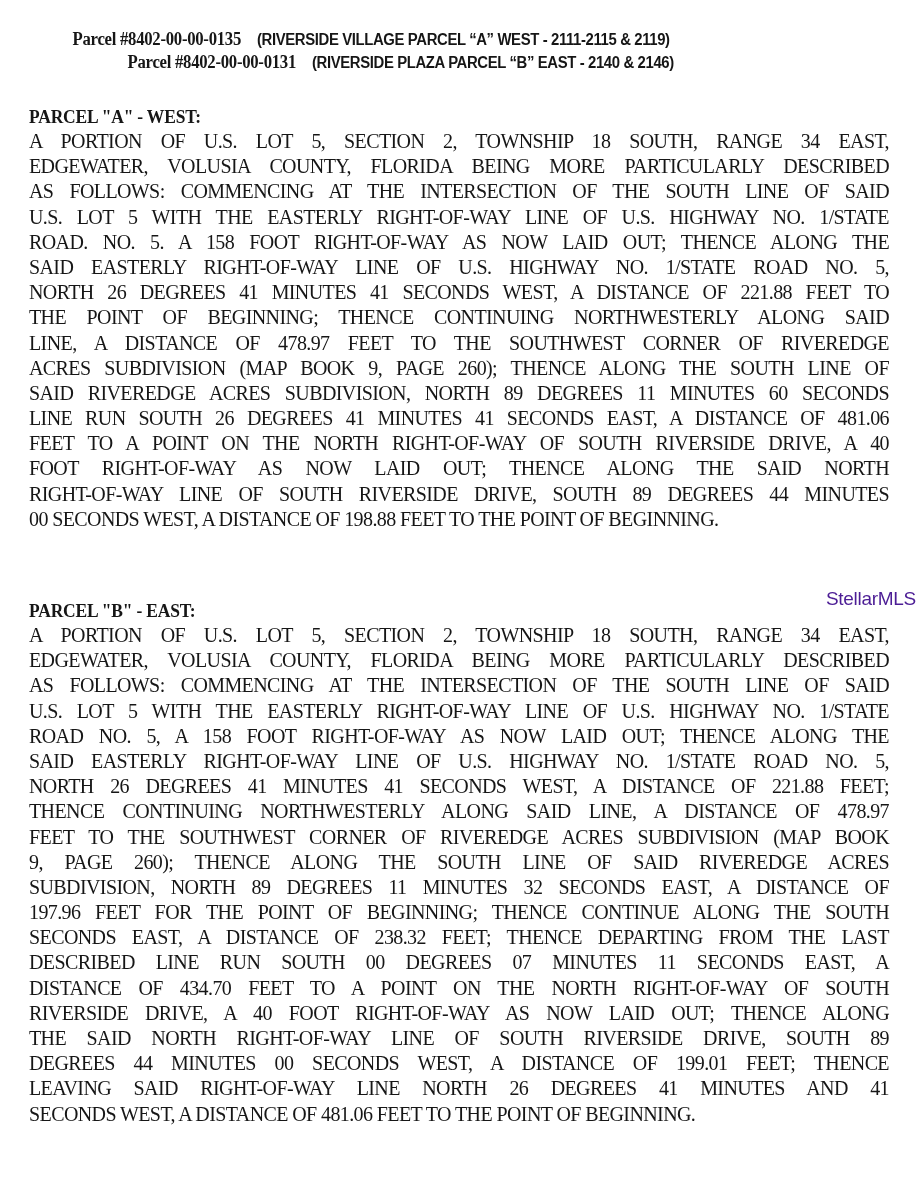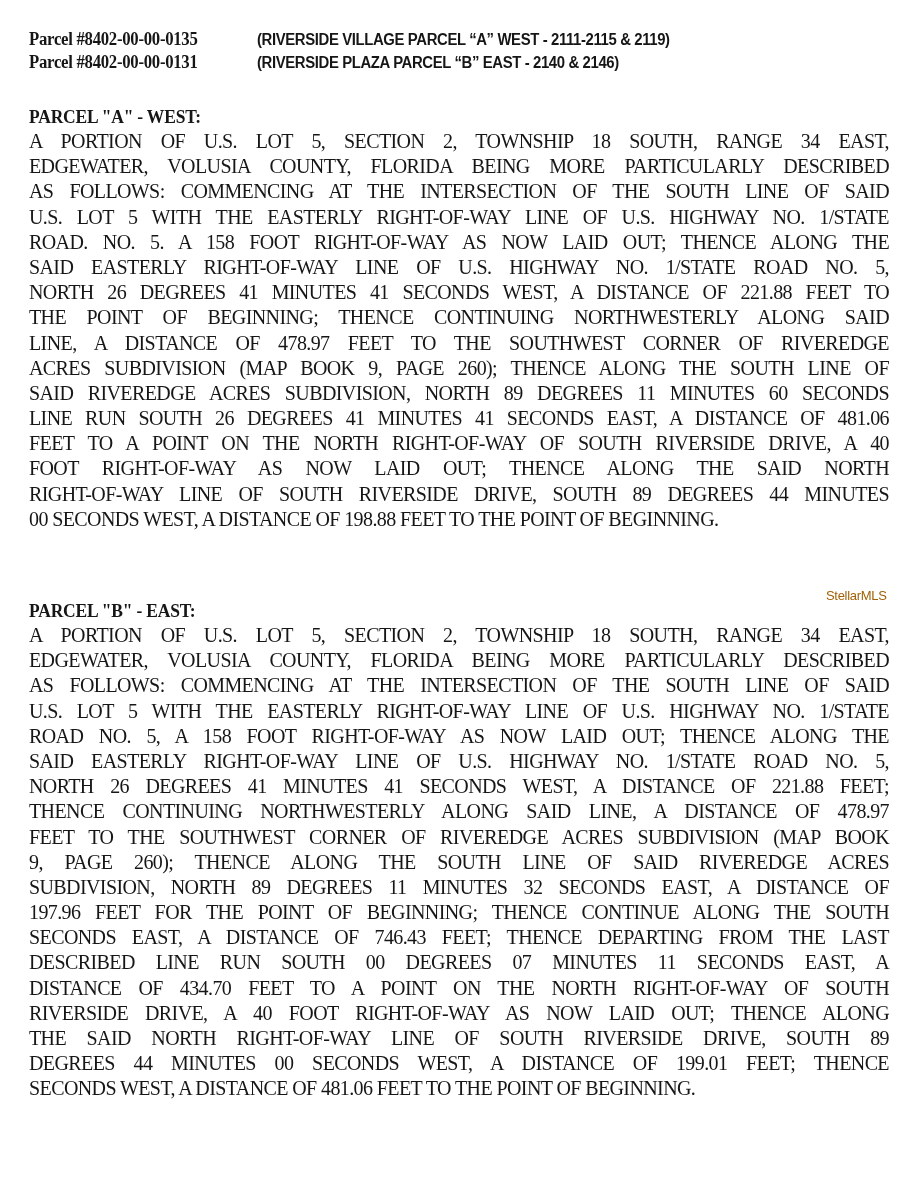--- a/index.html
+++ b/index.html
@@ -19,20 +19,21 @@
       left: 0;
       top: 0;
       width: 917px;
       height: 1200px;
       background: #ffffff;
     }
     .header {
       position: absolute;
       left: 29px;
       top: 28px;
+      text-align: right;
     }
     .header-line {
       height: 23px;
       line-height: 23px;
       white-space: nowrap;
     }
     .parcel-id {
       font-family: "Liberation Serif", serif;
       font-weight: bold;
       font-size: 18px;
@@ -82,22 +83,22 @@
       overflow: visible;
     }
     .body-line.last {
       text-align-last: left;
     }
     .watermark {
       position: absolute;
       left: 826px;
       top: 588px;
       font-family: "Liberation Sans", sans-serif;
-      font-size: 13px;
-      color: #a16207;
+      font-size: 19px;
+      color: #4c1d95;
       letter-spacing: -0.3px;
     }
   </style>
 </head>
 <body>
 
 <div class="page">
 
   <div class="header">
     <div class="header-line">
@@ -137,22 +138,23 @@
     <div class="body-line">AS FOLLOWS: COMMENCING AT THE INTERSECTION OF THE SOUTH LINE OF SAID</div>
     <div class="body-line">U.S. LOT 5 WITH THE EASTERLY RIGHT-OF-WAY LINE OF U.S. HIGHWAY NO. 1/STATE</div>
     <div class="body-line">ROAD NO. 5, A 158 FOOT RIGHT-OF-WAY AS NOW LAID OUT; THENCE ALONG THE</div>
     <div class="body-line">SAID EASTERLY RIGHT-OF-WAY LINE OF U.S. HIGHWAY NO. 1/STATE ROAD NO. 5,</div>
     <div class="body-line">NORTH 26 DEGREES 41 MINUTES 41 SECONDS WEST, A DISTANCE OF 221.88 FEET;</div>
     <div class="body-line">THENCE CONTINUING NORTHWESTERLY ALONG SAID LINE, A DISTANCE OF 478.97</div>
     <div class="body-line">FEET TO THE SOUTHWEST CORNER OF RIVEREDGE ACRES SUBDIVISION (MAP BOOK</div>
     <div class="body-line">9, PAGE 260); THENCE ALONG THE SOUTH LINE OF SAID RIVEREDGE ACRES</div>
     <div class="body-line">SUBDIVISION, NORTH 89 DEGREES 11 MINUTES 32 SECONDS EAST, A DISTANCE OF</div>
     <div class="body-line">197.96 FEET FOR THE POINT OF BEGINNING; THENCE CONTINUE ALONG THE SOUTH</div>
-    <div class="body-line">SECONDS EAST, A DISTANCE OF 746.43 FEET; THENCE DEPARTING FROM THE LAST</div>
+    <div class="body-line">SECONDS EAST, A DISTANCE OF 238.32 FEET; THENCE DEPARTING FROM THE LAST</div>
     <div class="body-line">DESCRIBED LINE RUN SOUTH 00 DEGREES 07 MINUTES 11 SECONDS EAST, A</div>
     <div class="body-line">DISTANCE OF 434.70 FEET TO A POINT ON THE NORTH RIGHT-OF-WAY OF SOUTH</div>
     <div class="body-line">RIVERSIDE DRIVE, A 40 FOOT RIGHT-OF-WAY AS NOW LAID OUT; THENCE ALONG</div>
     <div class="body-line">THE SAID NORTH RIGHT-OF-WAY LINE OF SOUTH RIVERSIDE DRIVE, SOUTH 89</div>
     <div class="body-line">DEGREES 44 MINUTES 00 SECONDS WEST, A DISTANCE OF 199.01 FEET; THENCE</div>
+    <div class="body-line">LEAVING SAID RIGHT-OF-WAY LINE NORTH 26 DEGREES 41 MINUTES AND 41</div>
     <div class="body-line last">SECONDS WEST, A DISTANCE OF 481.06 FEET TO THE POINT OF BEGINNING.</div>
   </div>
 
 </div>
 
 </body></html>

